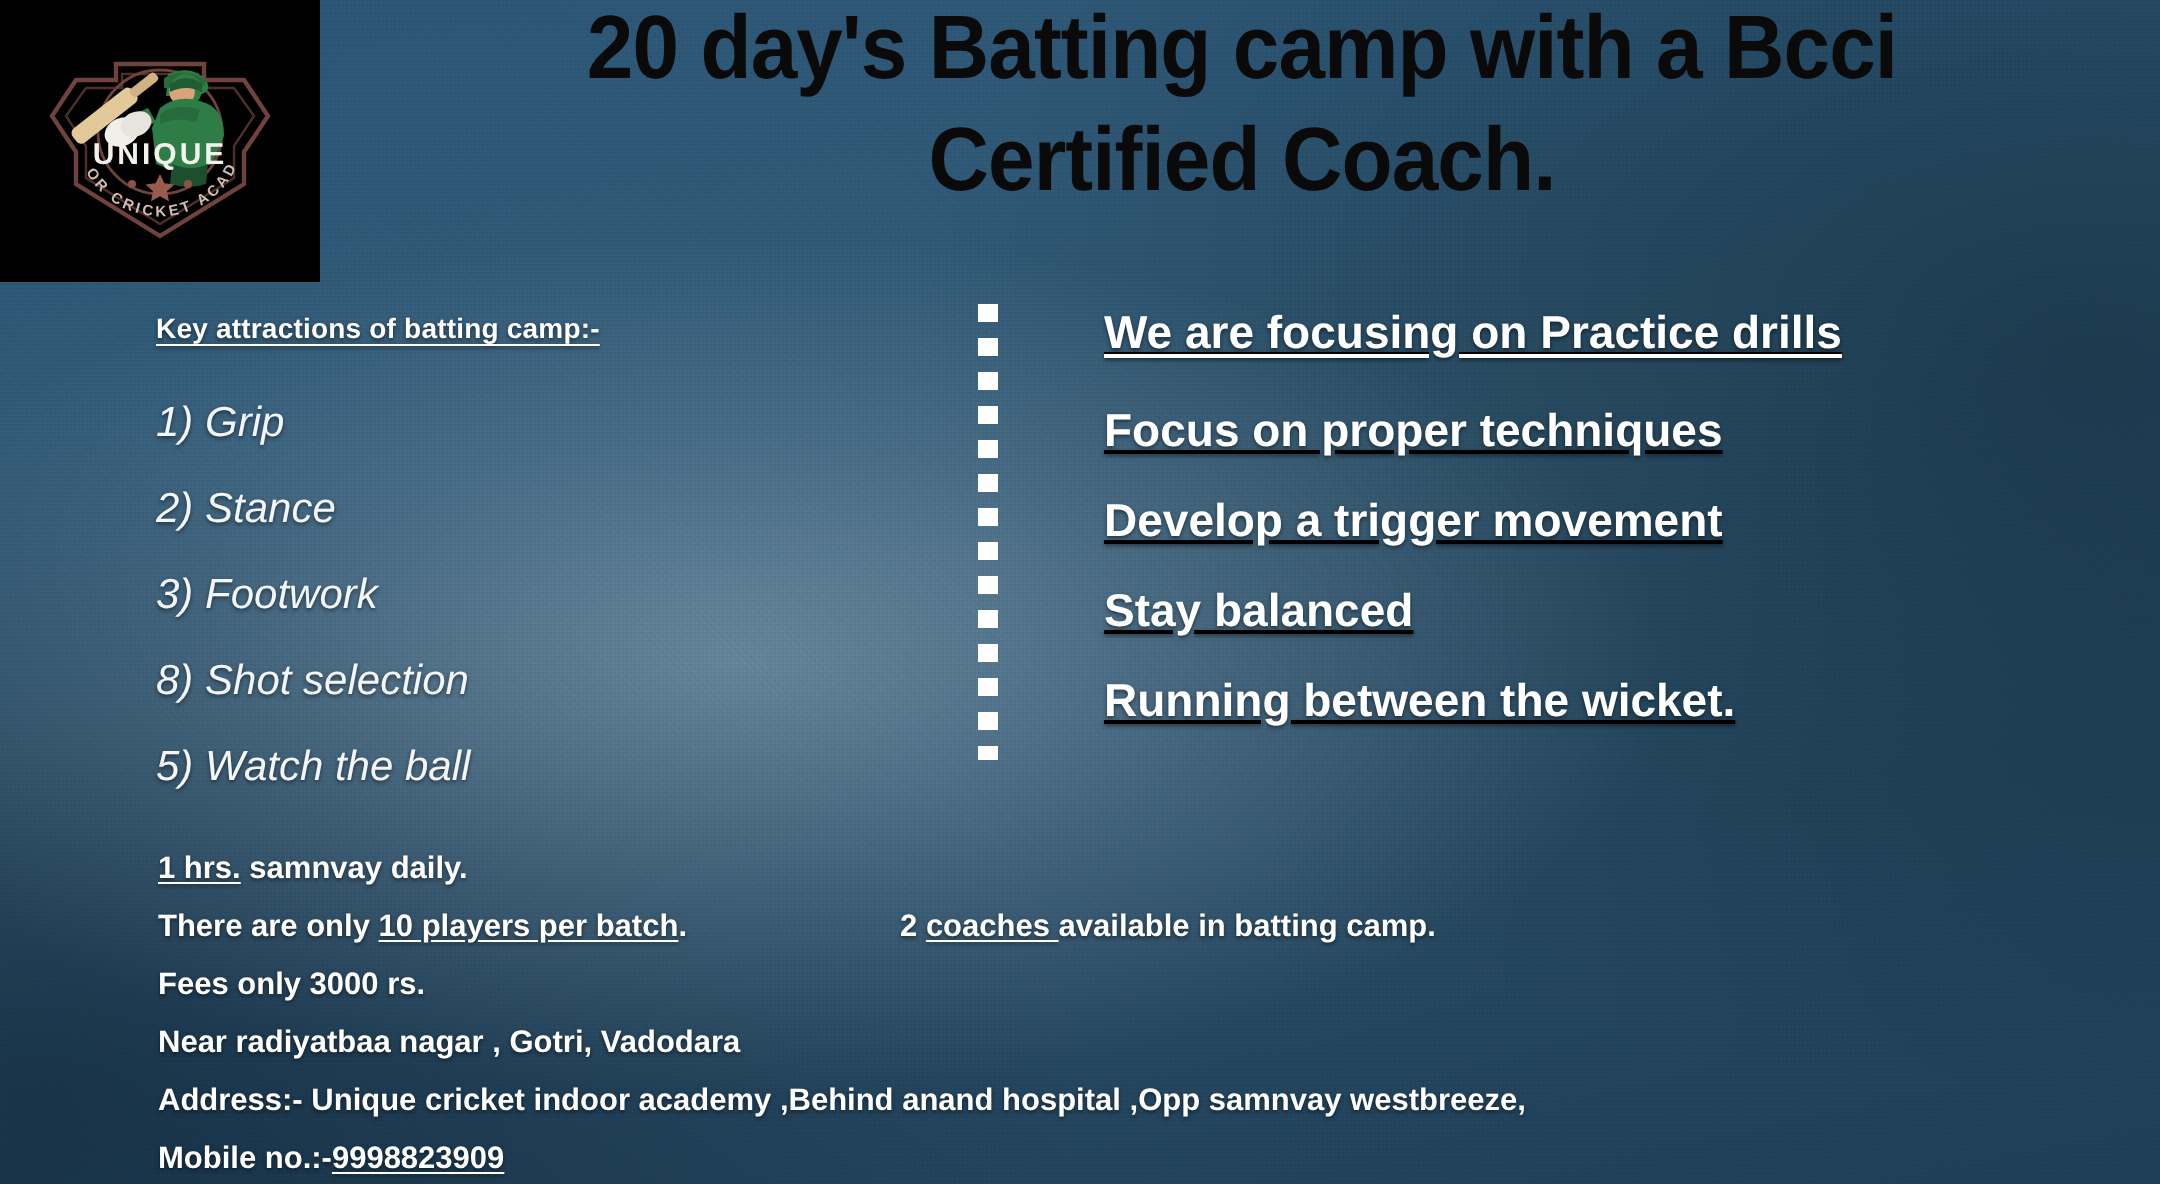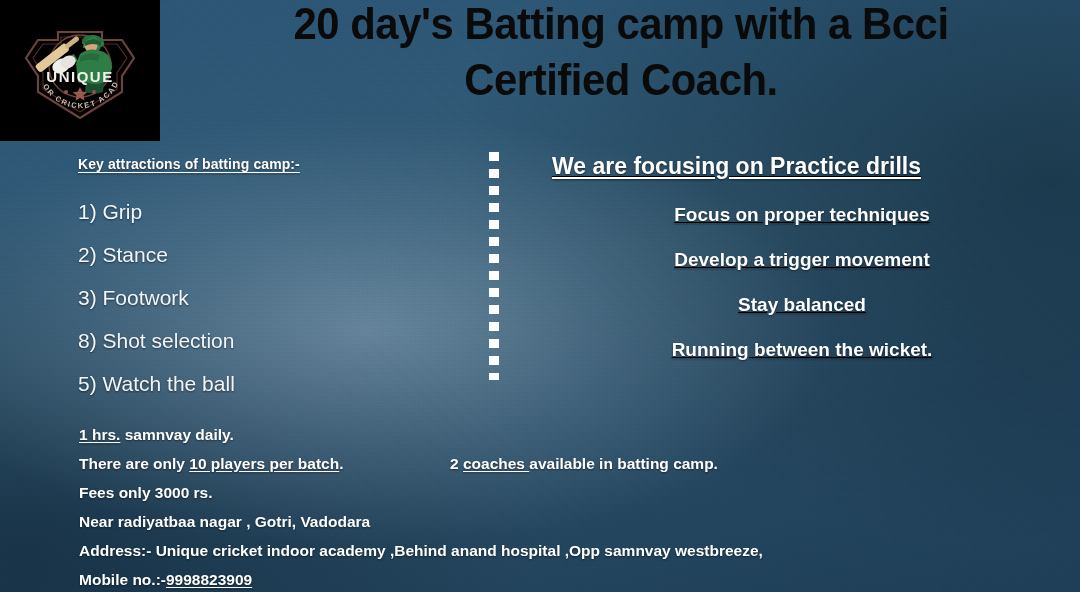--- a/index.html
+++ b/index.html
@@ -83,20 +83,21 @@
     white-space: nowrap;
   }
   #left-col .col-head { letter-spacing: 0.1px; }
   .left-item {
     color: #f2f6f8;
     font-size: 21px;
     line-height: 24px;
     margin-top: 19px;
     text-shadow: 0 1px 2px rgba(0,0,0,0.5);
     white-space: nowrap;
+    font-style: italic;
   }
   #left-col .col-head + .left-item { margin-top: 22px; }
 
   #divider {
     position: absolute;
     left: 489px;
     top: 152px;
     width: 10px;
     height: 228px;
     background-image: repeating-linear-gradient(
@@ -109,26 +110,25 @@
   #right-col {
     position: absolute;
     left: 552px;
     top: 152px;
     width: 500px;
     text-decoration: underline;
   }
   .right-item {
     color: #ffffff;
     font-weight: bold;
-    font-size: 19px;
+    font-size: 23px;
     line-height: 24px;
     margin-top: 21px;
     text-shadow: 0 1px 2px rgba(0,0,0,0.5);
     white-space: nowrap;
-    text-align: center;
   }
   #right-col .col-head { font-size: 23px; }
   #right-col .col-head + .right-item { margin-top: 23px; }
 
   
   #details {
     position: absolute;
     left: 79px;
     top: 420px;
     width: 960px;

